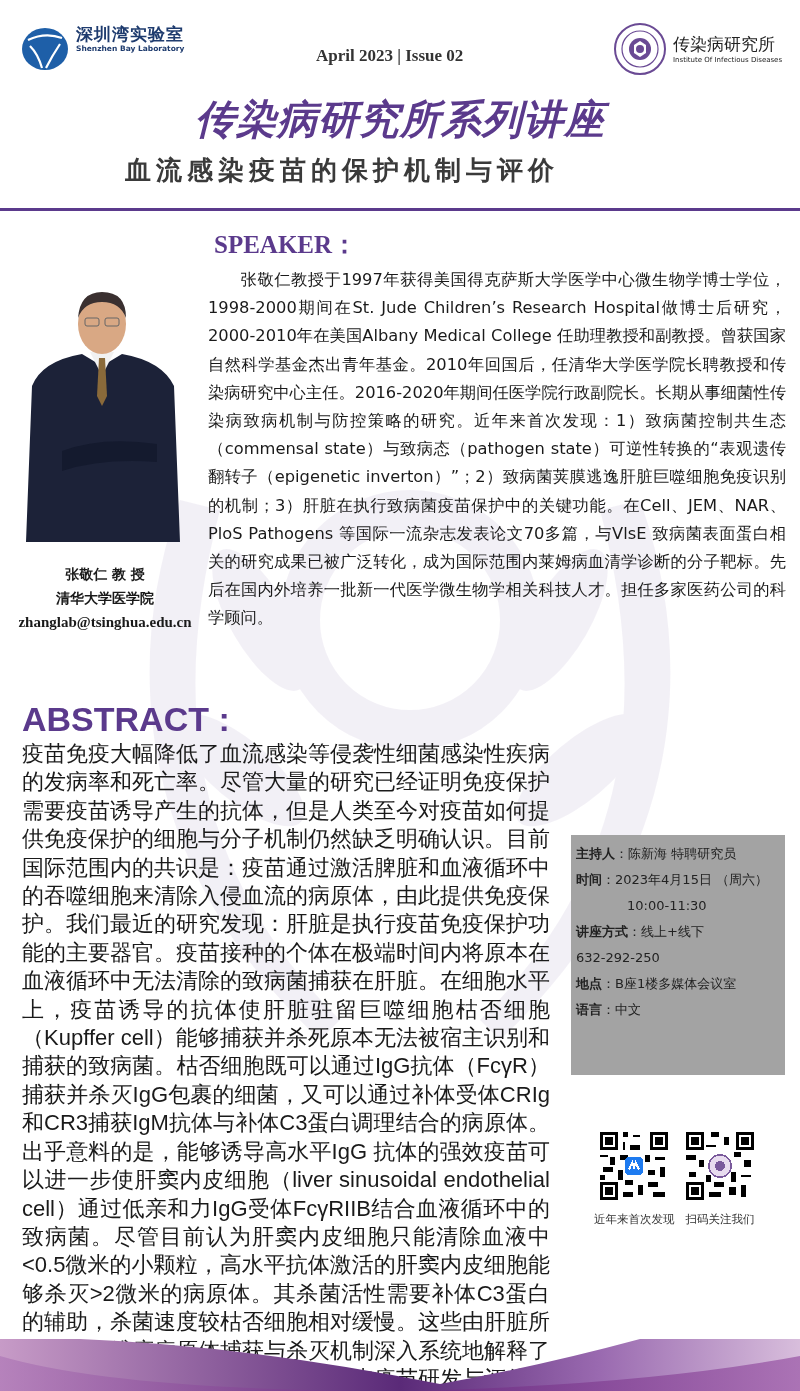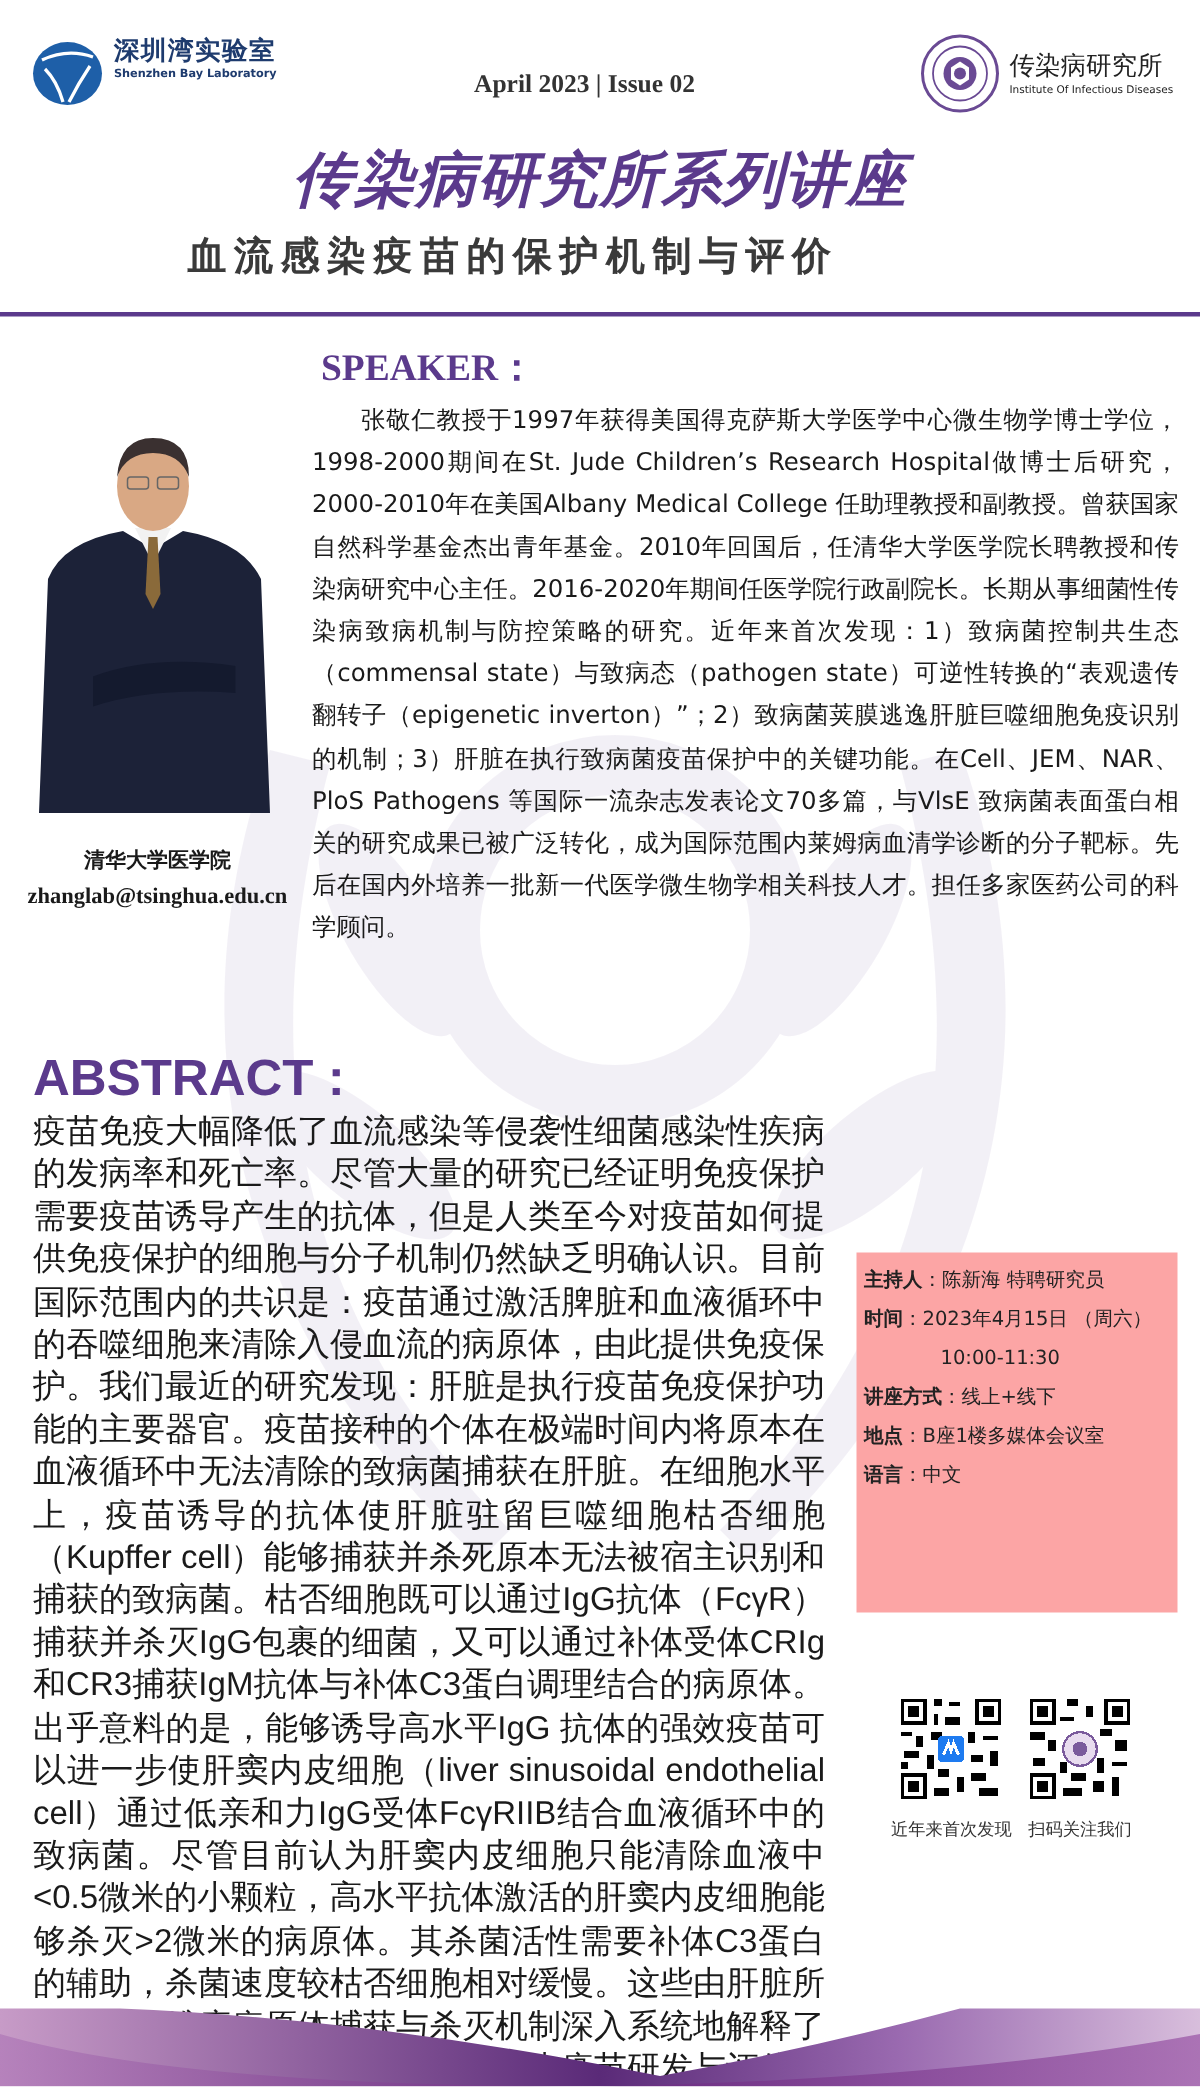--- a/index.html
+++ b/index.html
@@ -35,21 +35,21 @@
   .photo { position: absolute; left: 22px; top: 266px; width: 162px; height: 276px; }
   .speaker-name-block { position: absolute; left: 0; top: 562px; width: 210px; text-align: center; font-family: "DejaVu Serif", serif; font-weight: bold; font-size: 14px; line-height: 24px; }
   .speaker-name-block .email { font-family: "Liberation Serif", serif; font-size: 15px; }
   .bio { position: absolute; left: 208px; top: 266px; width: 578px; font-family: "DejaVu Sans", sans-serif; font-size: 16.3px; line-height: 28.2px; color: #1a1a1a; text-align: justify; text-indent: 2em; }
 
   
   .abstract-heading { position: absolute; left: 22px; top: 700px; font-family: Liberation Sans, sans-serif; font-weight: bold; font-size: 34px; color: #5b3a8c; }
   .abstract { position: absolute; left: 22px; top: 740px; width: 528px; font-family: Liberation Sans, sans-serif; font-size: 22px; line-height: 28.4px; text-align: justify; color: #1a1a1a; }
 
   
-  .info-box { position: absolute; left: 571px; top: 835px; width: 214px; height: 240px; background: #fca5a5; padding: 6px 4px 0 5px; box-sizing: border-box; font-family: "DejaVu Sans", sans-serif; font-size: 13px; color: #222; }
+  .info-box { position: absolute; left: 571px; top: 835px; width: 214px; height: 240px; background: #a3a3a3; padding: 6px 4px 0 5px; box-sizing: border-box; font-family: "DejaVu Sans", sans-serif; font-size: 13px; color: #222; }
   .info-row { line-height: 26px; white-space: nowrap; }
   .info-row b { font-family: "DejaVu Serif", serif; font-weight: bold; }
   .info-row.indent { padding-left: 51px; }
 
   
   .qr-wrap { position: absolute; top: 1130px; width: 80px; text-align: center; }
   .qr-wrap svg { width: 72px; height: 72px; background: #fff; }
   .qr-label { font-family: "DejaVu Sans", sans-serif; font-size: 11.5px; color: #333; margin-top: 6px; white-space: nowrap; }
 
   
@@ -110,34 +110,36 @@
   <path d="M68 86 L 80 110 L 92 86 Z" fill="#f2f2f2"></path>
   <path d="M77 92 L 83 92 L 85 130 L 80 140 L 75 130 Z" fill="#8a6a3a"></path>
   <ellipse cx="80" cy="58" rx="24" ry="30" fill="#d9a884"></ellipse>
   <path d="M56 52 Q 58 26 80 26 Q 104 26 104 52 Q 98 36 80 36 Q 62 36 56 52 Z" fill="#3a3030"></path>
   <rect x="63" y="52" width="14" height="8" rx="2" fill="none" stroke="#666" stroke-width="1"></rect>
   <rect x="83" y="52" width="14" height="8" rx="2" fill="none" stroke="#666" stroke-width="1"></rect>
   <path d="M40 185 Q 80 170 135 178 L 135 196 Q 80 192 40 205 Z" fill="#141a2e"></path>
 </svg>
 
 <div class="speaker-name-block">
+  <div>张敬仁 教 授</div>
   <div>清华大学医学院</div>
   <div class="email">zhanglab@tsinghua.edu.cn</div>
 </div>
 
 <div class="bio">张敬仁教授于1997年获得美国得克萨斯大学医学中心微生物学博士学位，1998-2000期间在St. Jude Children’s Research Hospital做博士后研究，2000-2010年在美国Albany Medical College 任助理教授和副教授。曾获国家自然科学基金杰出青年基金。2010年回国后，任清华大学医学院长聘教授和传染病研究中心主任。2016-2020年期间任医学院行政副院长。长期从事细菌性传染病致病机制与防控策略的研究。近年来首次发现：1）致病菌控制共生态（commensal state）与致病态（pathogen state）可逆性转换的“表观遗传翻转子（epigenetic inverton）”；2）致病菌荚膜逃逸肝脏巨噬细胞免疫识别的机制；3）肝脏在执行致病菌疫苗保护中的关键功能。在Cell、JEM、NAR、PloS Pathogens 等国际一流杂志发表论文70多篇，与VlsE 致病菌表面蛋白相关的研究成果已被广泛转化，成为国际范围内莱姆病血清学诊断的分子靶标。先后在国内外培养一批新一代医学微生物学相关科技人才。担任多家医药公司的科学顾问。</div>
 
 <div class="abstract-heading">ABSTRACT :</div>
 <div class="abstract">疫苗免疫大幅降低了血流感染等侵袭性细菌感染性疾病的发病率和死亡率。尽管大量的研究已经证明免疫保护需要疫苗诱导产生的抗体，但是人类至今对疫苗如何提供免疫保护的细胞与分子机制仍然缺乏明确认识。目前国际范围内的共识是：疫苗通过激活脾脏和血液循环中的吞噬细胞来清除入侵血流的病原体，由此提供免疫保护。我们最近的研究发现：肝脏是执行疫苗免疫保护功能的主要器官。疫苗接种的个体在极端时间内将原本在血液循环中无法清除的致病菌捕获在肝脏。在细胞水平上，疫苗诱导的抗体使肝脏驻留巨噬细胞枯否细胞（Kupffer cell）能够捕获并杀死原本无法被宿主识别和捕获的致病菌。枯否细胞既可以通过IgG抗体（FcγR）捕获并杀灭IgG包裹的细菌，又可以通过补体受体CRIg和CR3捕获IgM抗体与补体C3蛋白调理结合的病原体。出乎意料的是，能够诱导高水平IgG 抗体的强效疫苗可以进一步使肝窦内皮细胞（liver sinusoidal endothelial cell）通过低亲和力IgG受体FcγRIIB结合血液循环中的致病菌。尽管目前认为肝窦内皮细胞只能清除血液中&lt;0.5微米的小颗粒，高水平抗体激活的肝窦内皮细胞能够杀灭&gt;2微米的病原体。其杀菌活性需要补体C3蛋白的辅助，杀菌速度较枯否细胞相对缓慢。这些由肝脏所主导的多维度病原体捕获与杀灭机制深入系统地解释了疫苗免疫保护的作用机制，也为未来疫苗研发与评价提供了新的理论基础。</div>
 
 <div class="info-box">
   <div class="info-row"><b>主持人</b><span>：</span><span>陈新海 特聘研究员</span></div>
   <div class="info-row"><b>时间</b><span>：</span><span>2023年4月15日 （周六）</span></div>
   <div class="info-row indent">10:00-11:30</div>
   <div class="info-row"><b>讲座方式</b><span>：</span><span>线上+线下</span></div>
+  <div class="info-row">632-292-250</div>
   <div class="info-row"><b>地点</b><span>：</span><span>B座1楼多媒体会议室</span></div>
   <div class="info-row"><b>语言</b><span>：</span><span>中文</span></div>
 </div>
 
 <div class="qr-wrap" style="left:594px">
   <svg viewBox="0 0 29 29" shape-rendering="crispEdges">
     <rect width="29" height="29" fill="#fff"></rect>
     <g fill="#000">
       <rect x="1" y="1" width="7" height="7"></rect>
         <rect x="2" y="2" width="5" height="5" fill="#fff"></rect>

